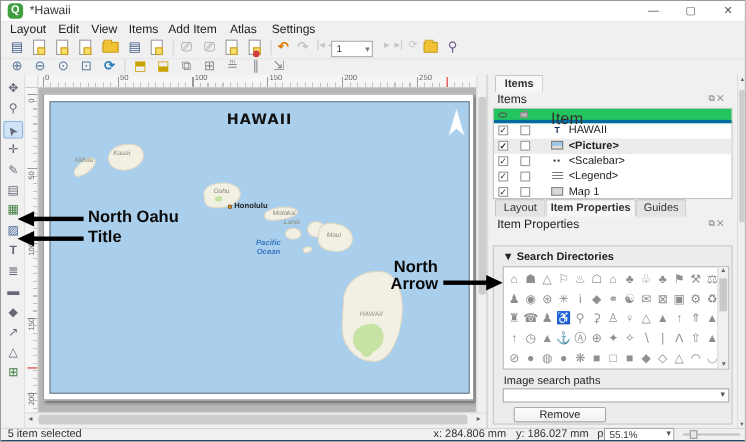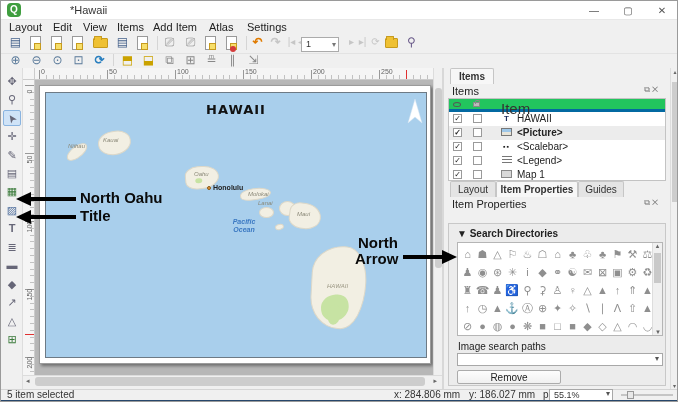--- a/index.html
+++ b/index.html
@@ -3,21 +3,21 @@
 <meta charset="utf-8">
 <style>
   *{margin:0;padding:0;box-sizing:border-box;}
   html,body{background:#dcdcdc;}
   body{font-family:"Liberation Sans",sans-serif;}
   #app{position:relative;width:678px;height:402px;background:#f0f0f0;border:1px solid #9a9a9a;overflow:hidden;}
 
   
   #titlebar{position:absolute;left:0;top:0;width:678px;height:19px;background:#ffffff;border-bottom:1px solid #e8e8e8;}
   #qgis-logo{position:absolute;left:6px;top:2px;width:14px;height:14px;border-radius:4px;background:#3f9e3f;color:#fff;font-size:10px;font-weight:bold;text-align:center;line-height:14px;}
-  #win-title{position:absolute;left:26px;top:3px;font-size:11px;color:#333;margin-left:43px;}
+  #win-title{position:absolute;left:26px;top:3px;font-size:11px;color:#333;}
   .winbtn{position:absolute;top:0;width:34px;height:19px;text-align:center;line-height:19px;font-size:10px;color:#555;}
   #btn-min{right:68px;} #btn-max{right:34px;} #btn-close{right:0;}
 
   
   #menubar{position:absolute;left:0;top:19px;width:678px;height:14px;background:#f0f0f0;}
   .menu-item{position:absolute;top:1px;font-size:11px;color:#222;}
 
   
   #toolbar1{position:absolute;left:0;top:33px;width:678px;height:20px;background:#f0f0f0;border-bottom:1px solid #e3e3e3;}
   #toolbar2{position:absolute;left:0;top:53px;width:678px;height:14px;background:#f0f0f0;}
@@ -340,21 +340,21 @@
       <div class="panel-btns" style="right:10px;top:130px">⧉✕</div>
 
       <div id="ip-body">
         <div id="search-dir">▼ <span>Search Directories</span></div>
         <div id="symbol-box">
           <div id="symbol-grid"><span class="sym">⌂</span><span class="sym">☗</span><span class="sym">△</span><span class="sym">⚐</span><span class="sym">♨</span><span class="sym">☖</span><span class="sym">⌂</span><span class="sym">♣</span><span class="sym">♧</span><span class="sym">♣</span><span class="sym">⚑</span><span class="sym">⚒</span><span class="sym">⚖</span><span class="sym">♟</span><span class="sym">◉</span><span class="sym">⊛</span><span class="sym">✳</span><span class="sym">i</span><span class="sym">◆</span><span class="sym">⚭</span><span class="sym">☯</span><span class="sym">✉</span><span class="sym">⊠</span><span class="sym">▣</span><span class="sym">⚙</span><span class="sym">♻</span><span class="sym">♜</span><span class="sym">☎</span><span class="sym">♟</span><span class="sym">♿</span><span class="sym">⚲</span><span class="sym">⚳</span><span class="sym">♙</span><span class="sym">♀</span><span class="sym">△</span><span class="sym">▲</span><span class="sym">↑</span><span class="sym">⇑</span><span class="sym">▲</span><span class="sym">↑</span><span class="sym">◷</span><span class="sym">▲</span><span class="sym">⚓</span><span class="sym">Ⓐ</span><span class="sym">⊕</span><span class="sym">✦</span><span class="sym">✧</span><span class="sym">∖</span><span class="sym">∣</span><span class="sym">Λ</span><span class="sym">⇧</span><span class="sym">▲</span><span class="sym">⊘</span><span class="sym">●</span><span class="sym">◍</span><span class="sym">●</span><span class="sym">❋</span><span class="sym">■</span><span class="sym">□</span><span class="sym">■</span><span class="sym">◆</span><span class="sym">◇</span><span class="sym">△</span><span class="sym">◠</span><span class="sym">◡</span></div>
           <div id="sym-scroll">▲<div class="thumb"></div><span style="position:absolute;bottom:0;left:2px">▼</span></div>
         </div>
         <div id="isp-label">Image search paths</div>
         <div id="isp-combo"></div>
-        <div class="pbtn" style="left:8px;width:104px">Remove</div>
+        <div class="pbtn" style="left:18px;width:84px">Remove</div>
       </div>
     </div>
 
     <div id="right-scroll">▴<div class="thumb"></div><span style="position:absolute;bottom:0;left:2px">▾</span></div>
   </div>
 
   <div id="statusbar">
     <span class="sb-txt" style="left:6px">5 item selected</span>
     <span class="sb-txt" style="left:393px">x: 284.806 mm</span>
     <span class="sb-txt" style="left:468px">y: 186.027 mm</span>

